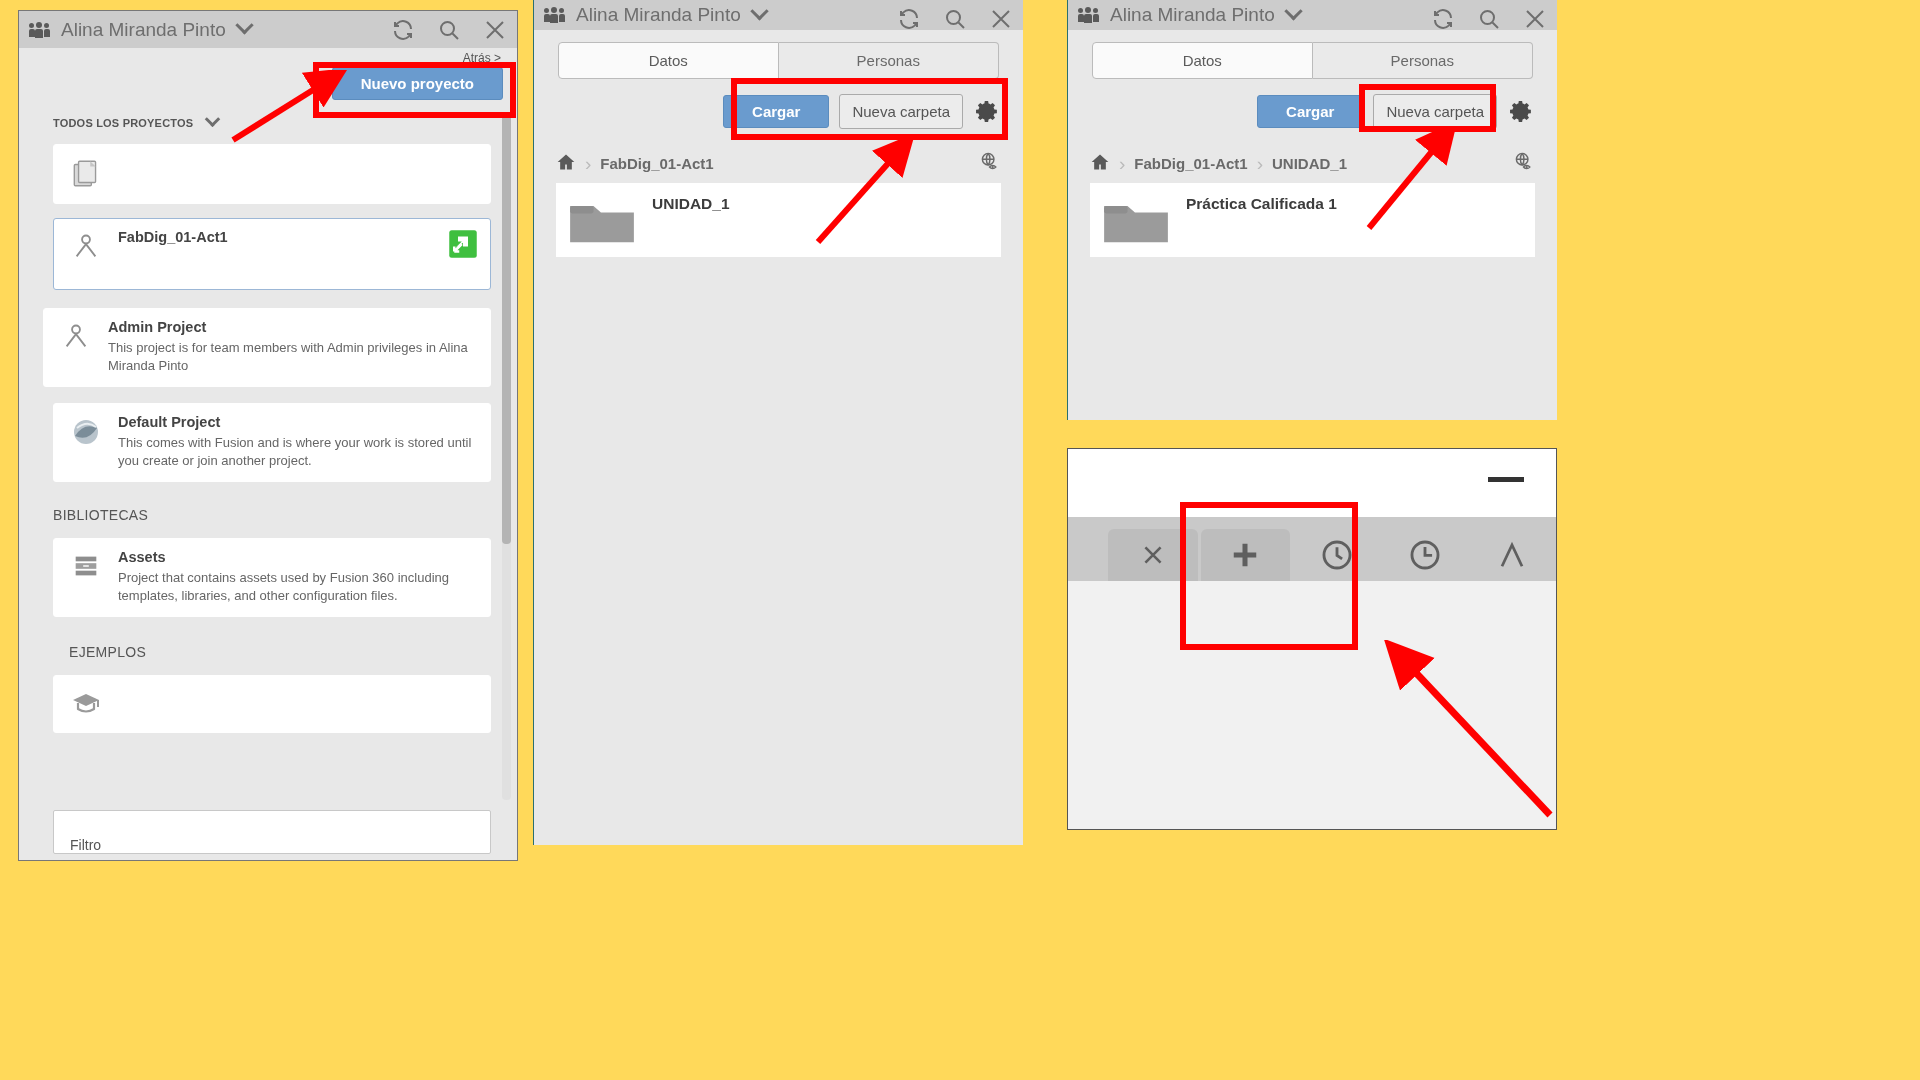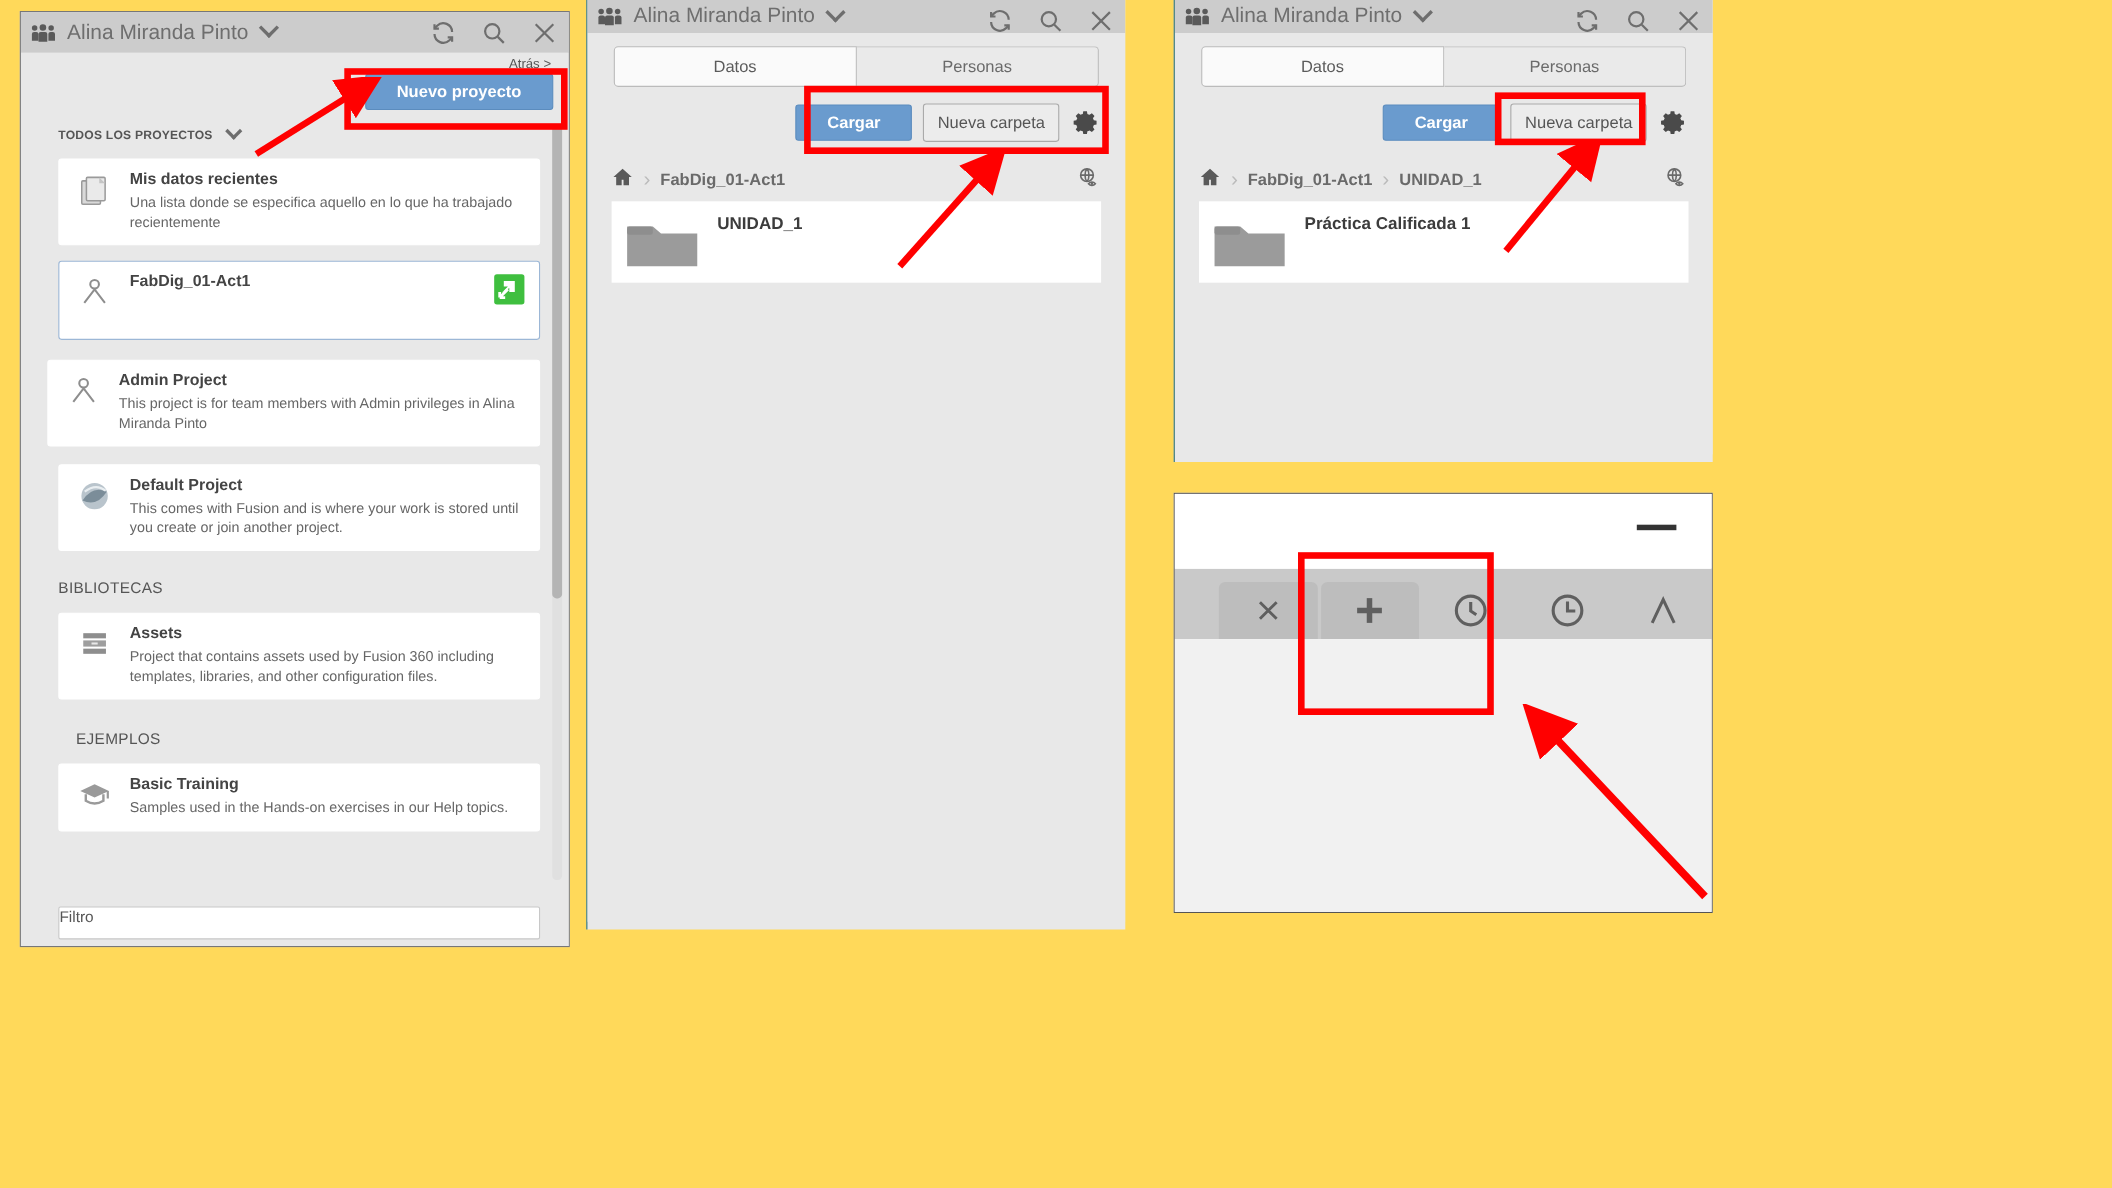--- a/index.html
+++ b/index.html
@@ -81,23 +81,23 @@
   .card-desc { font-size:13px; color:#666; line-height:1.35; }
   .card-body { flex:1 1 auto; }
 
   .scrollbar-track {
     position:absolute; right:6px; top:66px; width:9px; bottom:60px;
     background:#e0e0e0; border-radius:4px;
   }
   .scrollbar-thumb { position:absolute; left:0; top:0; width:9px; height:430px; background:#b4b4b4; border-radius:4px;}
 
   .filtro-bar {
-    position:absolute; left:34px; right:26px; bottom:6px; height:30px;
+    position:absolute; left:34px; right:26px; bottom:6px; height:44px;
     background:#fff; border:1px solid #c8c8c8; border-radius:2px;
-    display:flex; align-items:flex-start; padding-left:0;
+    display:flex; align-items:flex-end; padding-left:16px;
     font-size:14px; color:#555;
   }
 
   
   .tabs { display:flex; padding:12px 24px 0 24px; gap:0; }
   .tab {
     flex:1 1 50%; text-align:center; font-size:15px; color:#6a6a6a;
     padding:9px 0; border:1px solid #bbb; background:#eaeaea; cursor:pointer;
   }
   .tab.active { background:#fafafa; border-radius:4px 0 0 4px; color:#5b5b5b;}
@@ -200,24 +200,20 @@
       </div>
 
       <div class="card">
         <div class="card-icon">
           <svg viewBox="0 0 32 32" width="34" height="34">
             <rect x="5" y="7" width="16" height="20" rx="1" fill="#d9d9d9" stroke="#9a9a9a" stroke-width="1.3"></rect>
             <rect x="9" y="4" width="16" height="20" rx="1" fill="#eaeaea" stroke="#9a9a9a" stroke-width="1.3"></rect>
             <path d="M20 4 l5 5 h-5 z" fill="#c5c5c5"></path>
           </svg>
         </div>
-        <div class="card-body">
-          <div class="card-title">Mis datos recientes</div>
-          <div class="card-desc">Una lista donde se especifica aquello en lo que ha trabajado recientemente</div>
-        </div>
       </div>
 
       <div class="card selected" style="margin-top:14px;">
         <div class="card-icon">
           <svg viewBox="0 0 32 32" width="30" height="30">
             <circle cx="16" cy="9" r="4.2" fill="none" stroke="#8e8e8e" stroke-width="2"></circle>
             <path d="M6 27 L16 14 L26 27" fill="none" stroke="#8e8e8e" stroke-width="2"></path>
           </svg>
         </div>
         <div class="card-body">
@@ -282,24 +278,20 @@
         <span>EJEMPLOS</span>
       </div>
 
       <div class="card">
         <div class="card-icon">
           <svg viewBox="0 0 32 32" width="32" height="32">
             <path d="M3 12 L16 6 L29 12 L16 18 Z" fill="#9a9a9a"></path>
             <path d="M8 15 v6 q8 5 16 0 v-6" fill="none" stroke="#9a9a9a" stroke-width="2.2"></path>
             <path d="M28 12 v7" stroke="#9a9a9a" stroke-width="2"></path>
           </svg>
-        </div>
-        <div class="card-body">
-          <div class="card-title">Basic Training</div>
-          <div class="card-desc">Samples used in the Hands-on exercises in our Help topics.</div>
         </div>
       </div>
 
       <div class="scrollbar-track">
         <div class="scrollbar-thumb"></div>
       </div>
 
       <div class="filtro-bar">
         <span>Filtro</span>
       </div>

